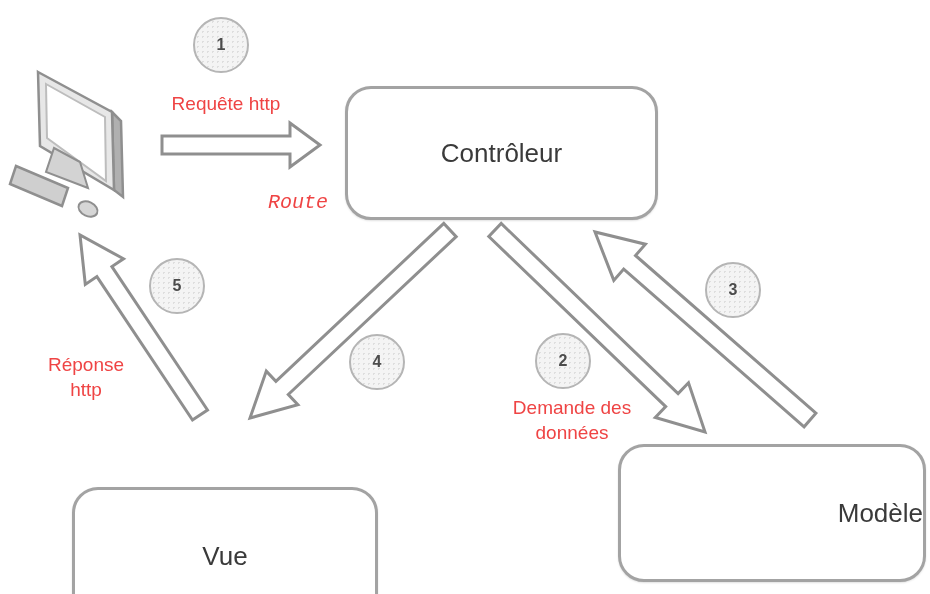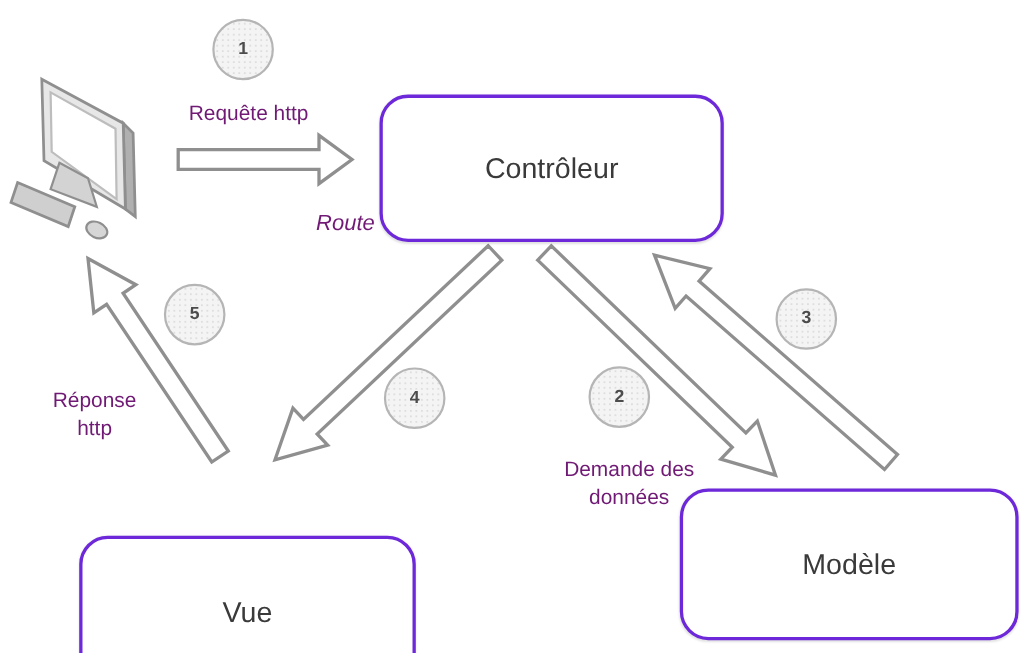--- a/index.html
+++ b/index.html
@@ -8,30 +8,30 @@
     width:930px; height:594px;
     background:#ffffff;
     font-family:"Liberation Sans", sans-serif;
     overflow:hidden;
   }
   #arrow-layer { position:absolute; left:0; top:0; width:930px; height:594px; }
 
   .node {
     position:absolute;
     background:#ffffff;
-    border:3px solid #6d28d9;
+    border:3px solid #a3a3a3;
     border-radius:26px;
     display:flex; align-items:center; justify-content:center;
     color:#3a3a3a;
     font-size:26px;
     box-shadow:0 1px 2px rgba(0,0,0,0.12);
   }
   .node-controller { left:345px; top:86px;  width:307px; height:128px; }
   .node-view       { left:72px;  top:452px; width:300px; height:132px;margin-top:35px; }
-  .node-model      { left:618px; top:444px; width:302px; height:132px; }
+  .node-model      { left:618px; top:444px; width:302px; height:132px;justify-content:flex-end; }
 
   .badge {
     position:absolute;
     width:56px; height:56px;
     border-radius:50%;
     background-color:#f4f4f4;
     background-image:radial-gradient(#dedede 1px, rgba(0,0,0,0) 1px);
     background-size:5px 5px;
     border:2px solid #b5b5b5;
     display:flex; align-items:center; justify-content:center;
@@ -40,29 +40,29 @@
   }
   .badge-1 { left:193px; top:17px;  }
   .badge-2 { left:535px; top:333px; }
   .badge-3 { left:705px; top:262px; }
   .badge-4 { left:349px; top:334px; }
   .badge-5 { left:149px; top:258px; }
 
   .edge-label {
     position:absolute;
     font-size:19px;
-    color:#701a75;
+    color:#ef4444;
     text-align:center;
     line-height:1.3;
     transform:translateX(-50%);
   }
   .label-request  { left:226px; top:92px;  white-space:nowrap; }
-  .label-route    { left:314px; top:190px; font-style:italic; font-size:20px; }
+  .label-route    { left:298px; top:190px; font-style:italic; font-size:20px;font-family:Liberation Mono, monospace; }
   .label-obtain   { left:744px; top:207px; width:145px; }
-  .label-demand   { left:572px; top:396px; width:150px;margin-top:20px; }
+  .label-demand   { left:572px; top:396px; width:150px; }
   .label-response { left:86px;  top:353px; width:100px; }
 </style>
 </head>
 <body>
 
 <div id="canvas">
 
   <svg id="arrow-layer" viewBox="0 0 930 594" xmlns="http://www.w3.org/2000/svg">
 
     <g fill="#ffffff" stroke="#8f8f8f" stroke-width="3" stroke-miterlimit="8">

